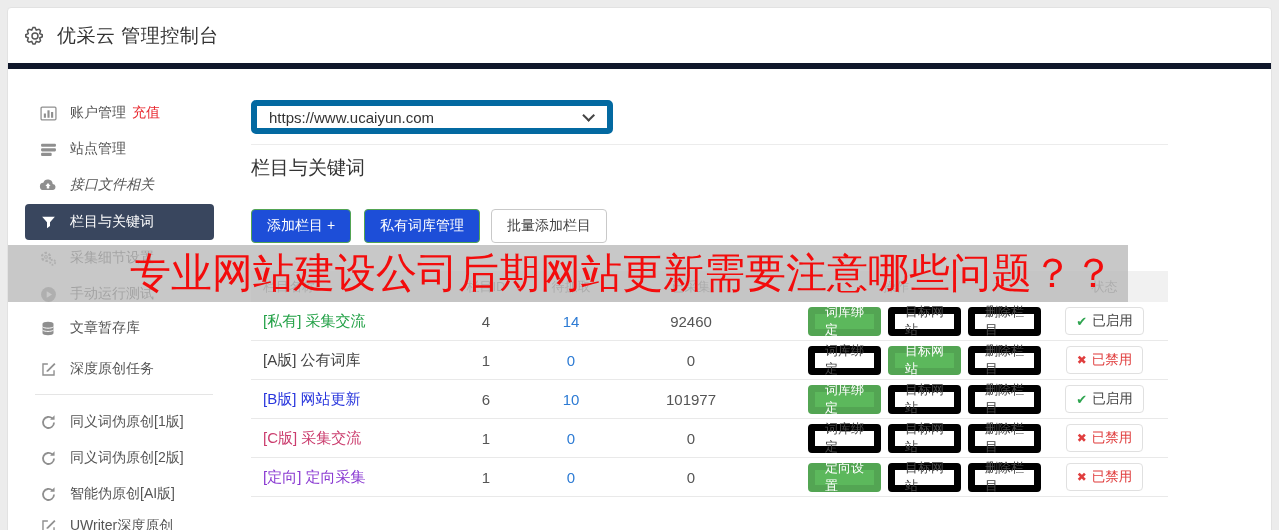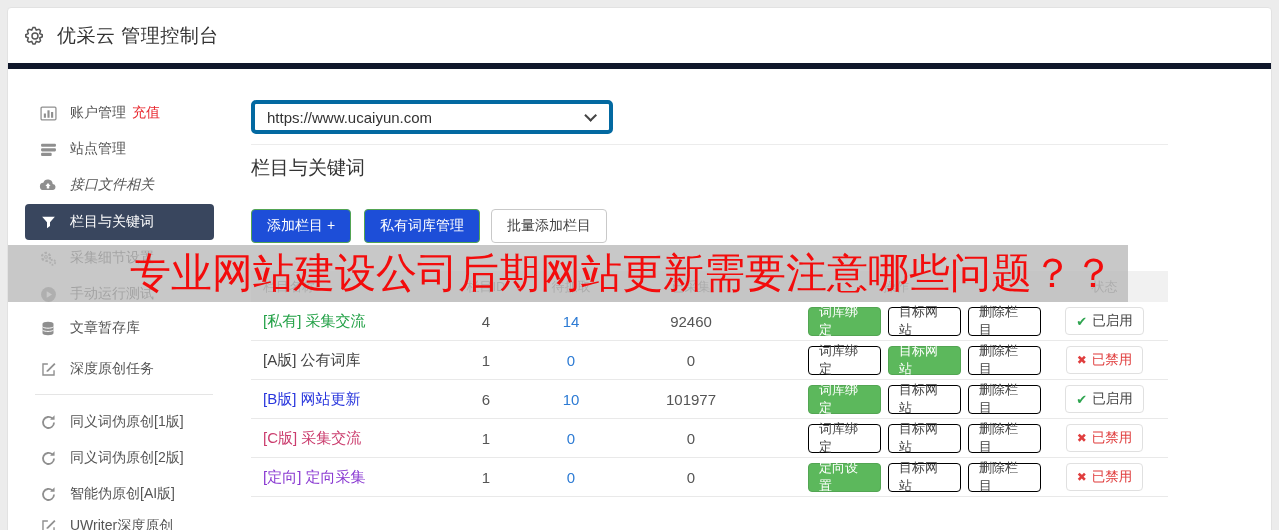--- a/index.html
+++ b/index.html
@@ -22,21 +22,21 @@
                border-radius:4px; cursor:pointer; }
   .side-item .ic { width:18px; margin-left:14px; margin-right:13px; color:#8f8f8f; display:flex; justify-content:center; }
   .side-item.active { background:#39465e; color:#fff; }
   .side-item.active .ic { color:#fff; }
   .side-badge { color:#e8262d; margin-left:6px; }
   .side-divider { position:absolute; left:10px; width:178px; height:1px; background:#e5e5e5; }
 
   
   .main { position:absolute; left:243px; top:61px; width:917px; }
   .site-select { position:absolute; left:0; top:31px; width:362px; height:34px;
-                 border:4px solid #0369a1; border-radius:5px; background:#fff;
+                 border:6px solid #0369a1; border-radius:5px; background:#fff;
                  display:flex; align-items:center; font-size:15px; color:#333;
                  padding:0 12px; cursor:pointer; }
   .site-select .val { flex:1; }
   .chev { width:9px; height:9px; border-right:2px solid #444; border-bottom:2px solid #444;
           transform:rotate(45deg) translateY(-3px); margin-right:4px; }
   .rule { position:absolute; left:0; top:75px; width:917px; height:1px; background:#ececec; }
   .section-title { position:absolute; left:0; top:86px; font-size:19px; font-weight:400; color:#333; }
   .toolbar { position:absolute; left:0; top:140px; display:flex; gap:13px; }
   .btn { height:34px; border-radius:4px; font-size:14px; padding:0 15px;
          display:flex; align-items:center; justify-content:center; cursor:pointer;
@@ -49,21 +49,21 @@
   .t-head { display:flex; height:31px; background:#f1f1f1; align-items:center;
             font-size:13px; color:#7d7d7d; }
   .t-row { display:flex; height:39px; align-items:center; border-bottom:1px solid #e9e9e9; background:#fff; }
   .c1{ width:210px; padding-left:12px; } .c2{ width:50px; text-align:center; }
   .c3{ width:120px; text-align:center; } .c4{ width:120px; text-align:center; }
   .c5{ width:290px; display:flex; gap:7px; padding-left:57px; }
   .c6{ width:127px; display:flex; justify-content:center; }
   .t-head .c5{ display:block; text-align:center; padding-left:0; }
   .num-link { color:#2d7bd4; cursor:pointer; }
   .abtn { height:29px; padding:0 10px; border-radius:4px; font-size:13px;
-          border:1px solid #000000; background:#fff; color:#444;
+          border:7px solid #000000; background:#fff; color:#444;
           display:flex; align-items:center; cursor:pointer; }
   .abtn.green { background:#5cb85c; border-color:#53a553; color:#fff; }
   .status-pill { height:28px; min-width:72px; padding:0 10px; border:1px solid #e0e0e0;
                  border-radius:4px; background:#fff; display:flex; align-items:center;
                  justify-content:center; gap:5px; font-size:13.5px; color:#444; cursor:pointer; }
   .status-pill .mark-on { color:#2ea44f; font-size:13px; }
   .status-pill.off { color:#e03e3e; }
   .status-pill .mark-off { color:#e03e3e; font-size:12px; }
 
   

